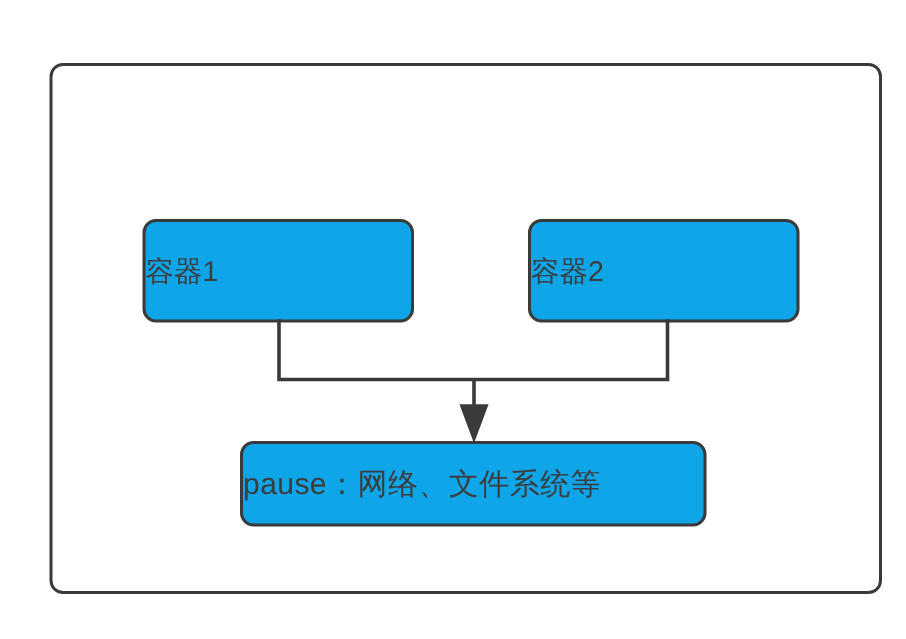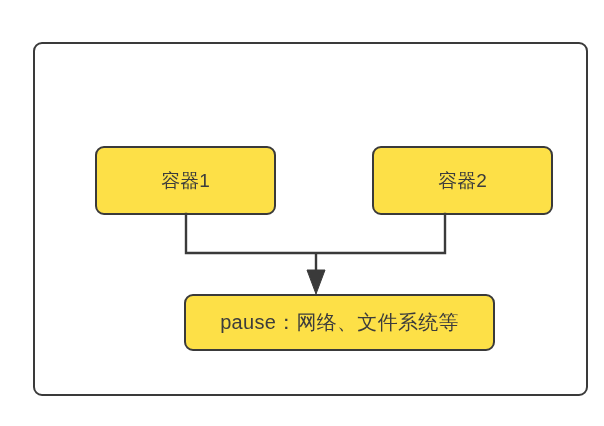--- a/index.html
+++ b/index.html
@@ -40,49 +40,47 @@
     color: #3c3c3c;
     letter-spacing: 0.5px;
     line-height: 26px;
   }
   
   .node {
     position: absolute;
     box-sizing: border-box;
     border: 2px solid #3a3a3a;
     border-radius: 9px;
-    background: #fde047;
+    background: #0ea5e9;
     display: flex;
     align-items: center;
-    justify-content: center;
+    justify-content: flex-start;
     color: #3c3c3c;
   }
   .container-1 {
     left: 95px;
     top: 146px;
     width: 181px;
     height: 69px;
     font-size: 19px;
   }
   .container-2 {
     left: 352px;
     top: 146px;
     width: 181px;
     height: 69px;
     font-size: 19px;
-    margin-left: 20px;
   }
   .pause-box {
     left: 160px;
     top: 294px;
     width: 311px;
     height: 57px;
     font-size: 20px;
     letter-spacing: 0.3px;
-    margin-left: 24px;
   }
   
   .connector-layer {
     position: absolute;
     left: 0;
     top: 0;
     width: 604px;
     height: 426px;
     pointer-events: none;
   }

